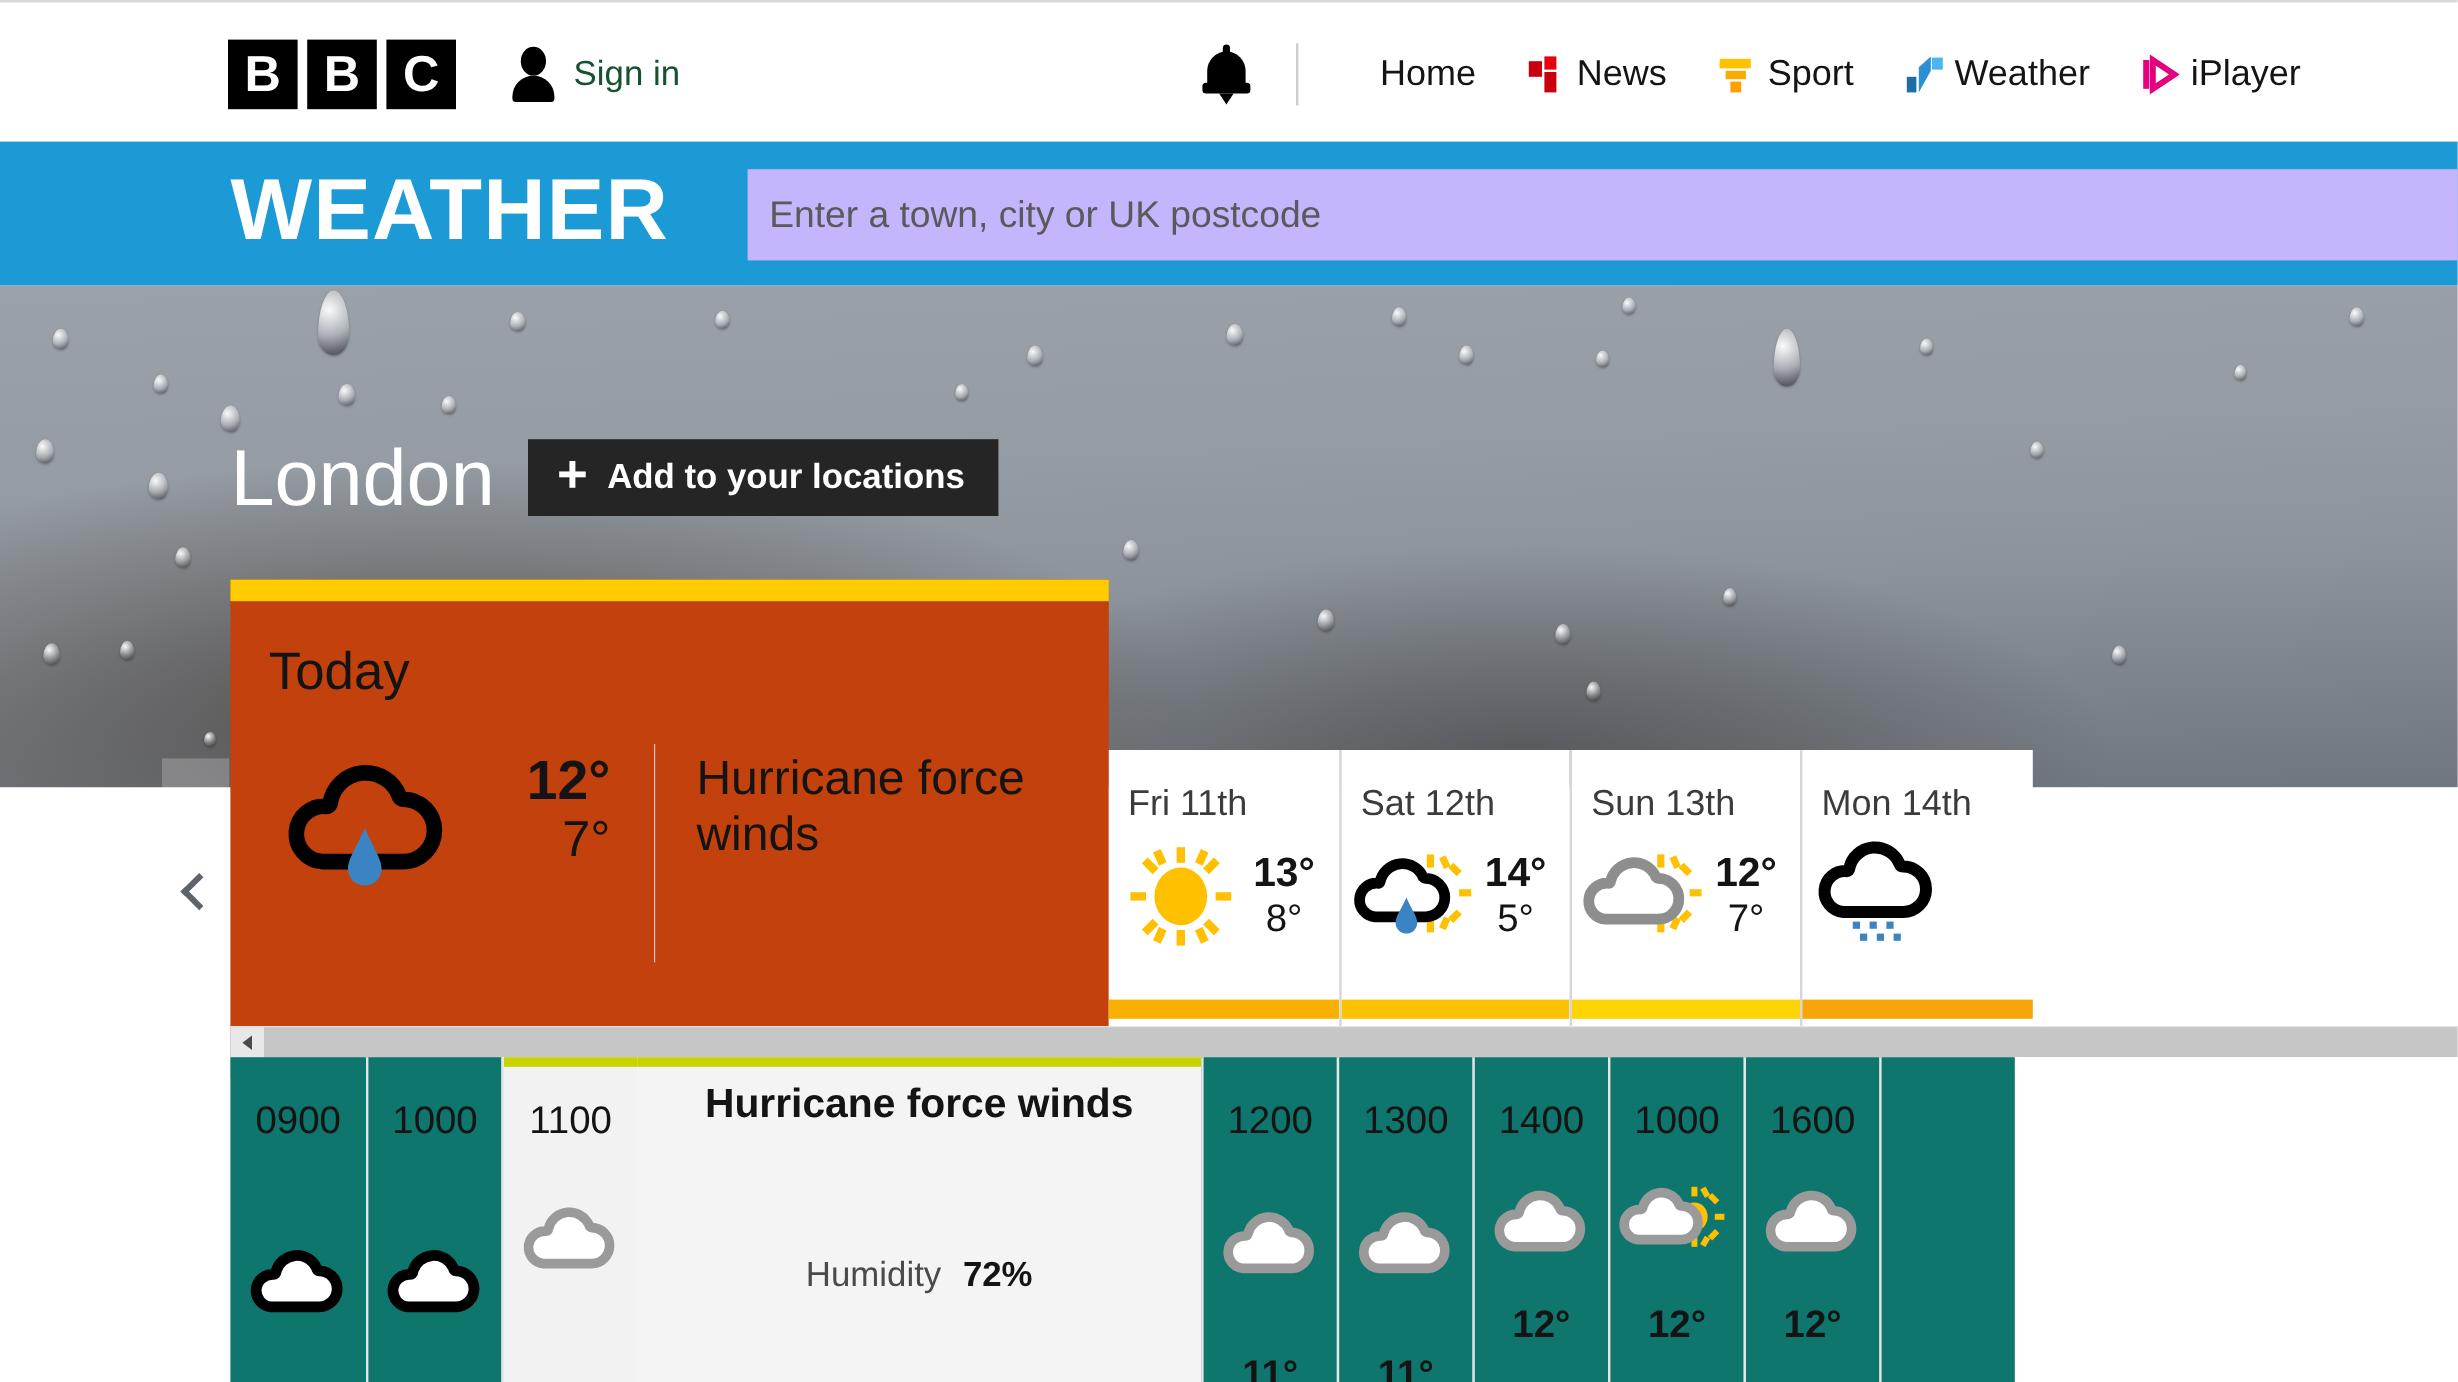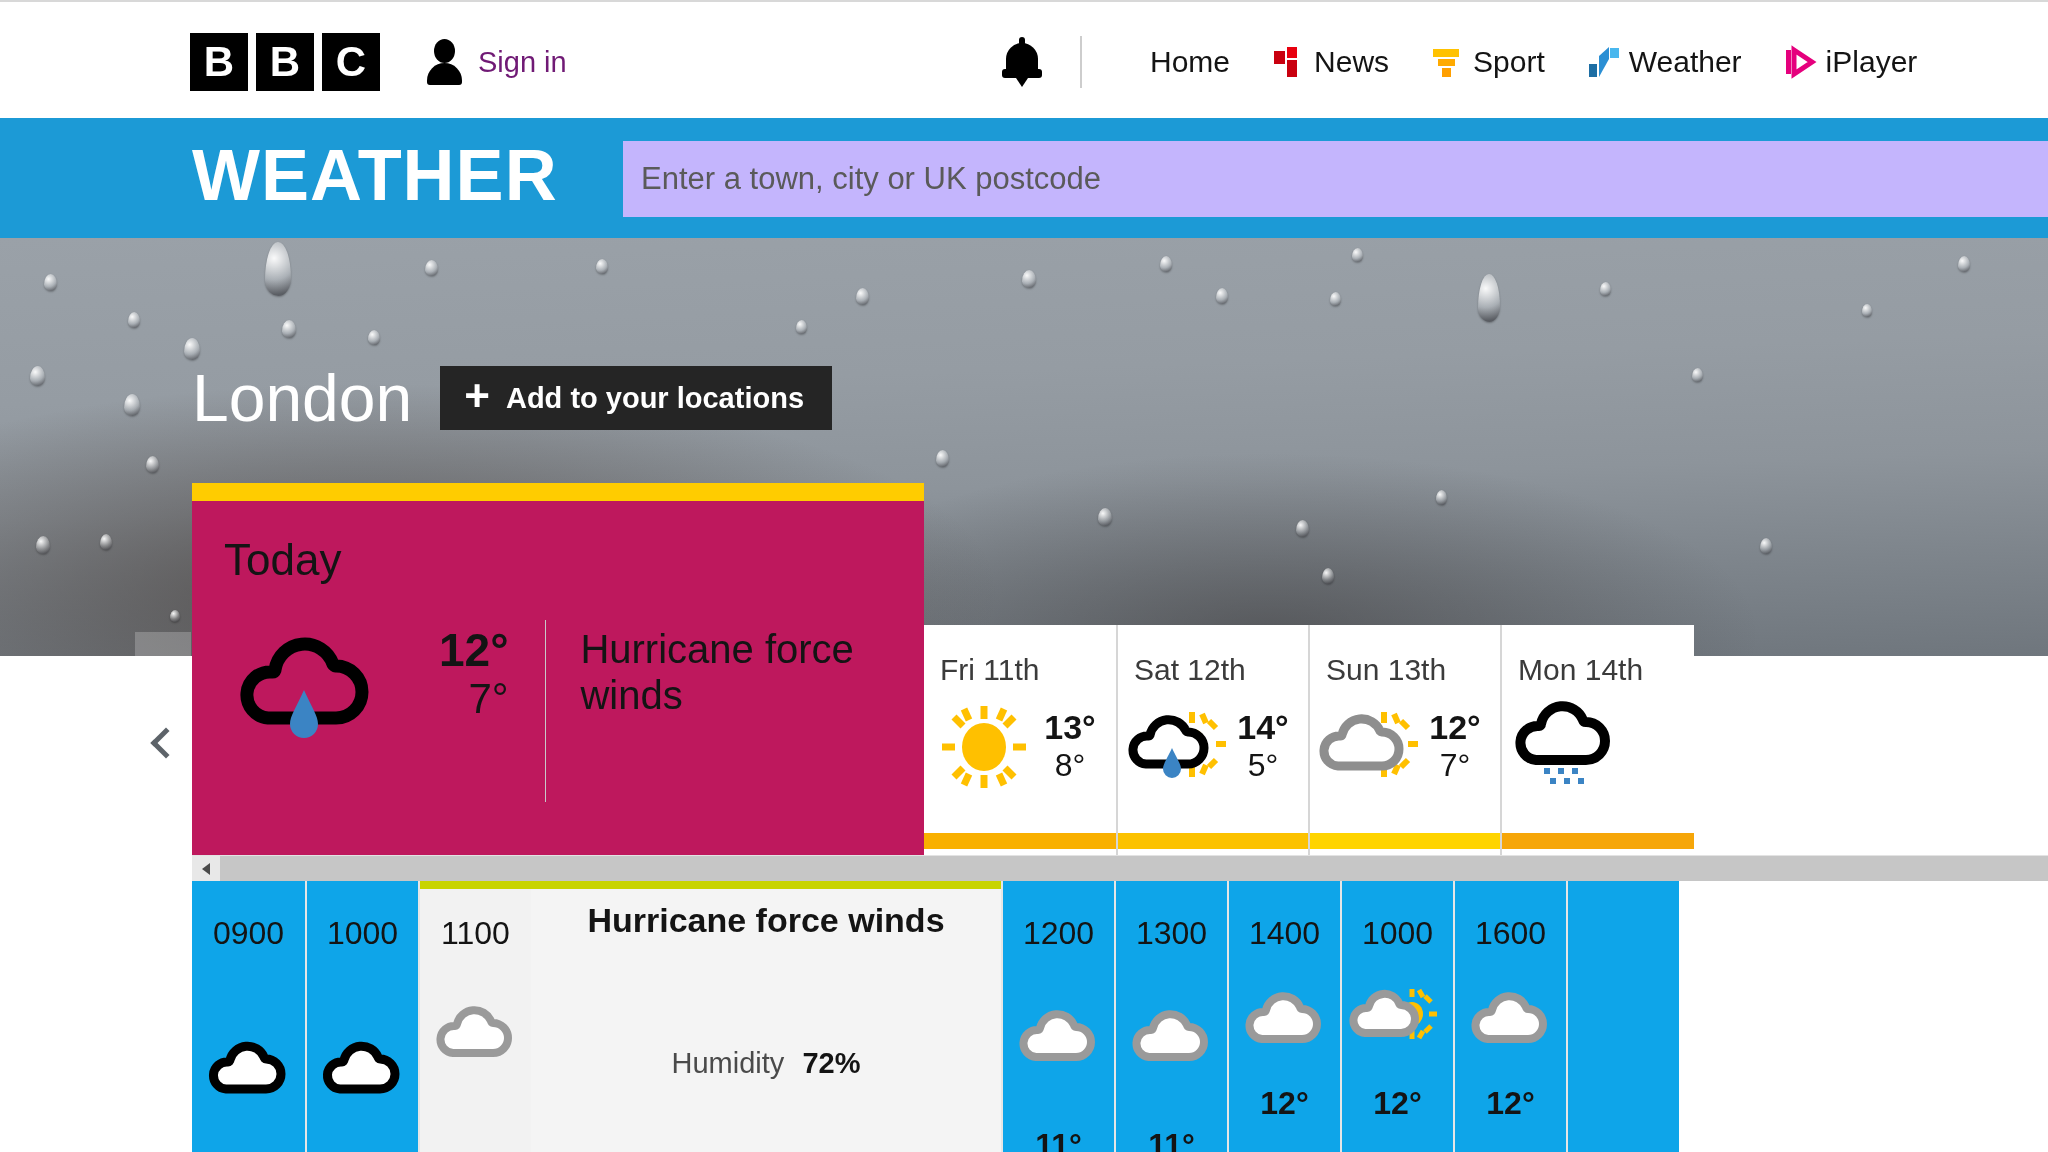--- a/index.html
+++ b/index.html
@@ -16,21 +16,21 @@
   .bbc-blocks span { width:58px; height:58px; background:#000; color:#fff;
     font-size:42px; font-weight:700; display:flex; align-items:center;
     justify-content:center; line-height:1; }
   .signin { display:flex; align-items:center; gap:14px; margin-left:44px; }
   .person-icon { width:40px; height:46px; position:relative; }
   .person-icon::before { content:""; position:absolute; left:10px; top:0;
     width:21px; height:24px; background:#000; border-radius:50%; }
   .person-icon::after { content:""; position:absolute; left:3px; top:24px;
     width:35px; height:22px; background:#000;
     border-radius:18px 18px 3px 3px; }
-  .signin-label { font-size:29px; color:#701a75; }
+  .signin-label { font-size:29px; color:#14532d; }
 
   .bell-wrap { position:absolute; left:1000px; top:0; height:120px;
     display:flex; align-items:center; }
   .bell { width:44px; height:50px; position:relative; }
   .bell::before { content:""; position:absolute; left:6px; top:6px;
     width:32px; height:32px; background:#000;
     border-radius:16px 16px 4px 4px; }
   .bell::after { content:""; position:absolute; left:2px; top:32px;
     width:40px; height:9px; background:#000; border-radius:3px; }
   .bell-clap { position:absolute; left:16px; top:41px; width:0; height:0;
@@ -85,21 +85,21 @@
   
   .carousel-left { position:absolute; left:135px; top:632px; width:56px;
     height:222px; background:rgba(255,255,255,.22);
     display:flex; align-items:center; justify-content:center; }
   .chev { width:22px; height:22px; border-left:5px solid #5d6369;
     border-bottom:5px solid #5d6369; transform:rotate(45deg);
     margin-left:6px; }
 
   
   .today-card { position:absolute; left:192px; top:483px; width:732px;
-    height:415px; background:#be185d; }
+    height:415px; background:#c2410c; }
   .today-card .topstripe { position:absolute; left:0; top:0; width:732px;
     height:18px; background:#fc0; }
   .today-label { position:absolute; left:32px; top:55px; font-size:44px;
     color:#141414; line-height:1; }
   .today-body { position:absolute; left:32px; top:143px; width:700px;
     display:flex; align-items:flex-start; }
   .today-icon { width:160px; height:112px; position:relative; flex:0 0 auto; }
   .today-temps { width:120px; text-align:right; margin-left:18px; }
   .t-hi { font-size:46px; font-weight:700; color:#141414; line-height:1.05; }
   .t-lo { font-size:42px; color:#141414; line-height:1.2; }
@@ -130,21 +130,21 @@
     height:26px; background:#c6c6c6; border-top:1px solid #e3e3e3; }
   .hscroll-arrow { position:absolute; left:0; top:0; width:28px; height:26px;
     background:#e8e8e8; display:flex; align-items:center;
     justify-content:center; }
   .hscroll-arrow .a { width:0; height:0; border-top:6px solid transparent;
     border-bottom:6px solid transparent; border-right:8px solid #4a4a4a; }
 
   
   .hourstrip { position:absolute; left:192px; top:881px; width:1856px;
     height:271px; display:flex; background:#fff; }
-  .hourcell { position:relative; width:113px; height:271px; background:#0ea5e9;
+  .hourcell { position:relative; width:113px; height:271px; background:#0f766e;
     border-left:2px solid #e6e6e6; flex:0 0 auto; }
   .hourcell:first-child { border-left:none; }
   .hour-label { position:absolute; left:0; top:34px; width:100%;
     text-align:center; font-size:32px; color:#141414; }
   .hour-icon { position:absolute; left:50%; top:152px;
     transform:translateX(-50%); width:74px; height:62px; }
   .hour-temp { position:absolute; left:0; top:236px; width:100%;
     text-align:center; font-size:32px; font-weight:700; color:#141414; }
   .hourcell.active { background:#f2f2f2; }
   .hour-detail { position:relative; width:470px; height:271px;

